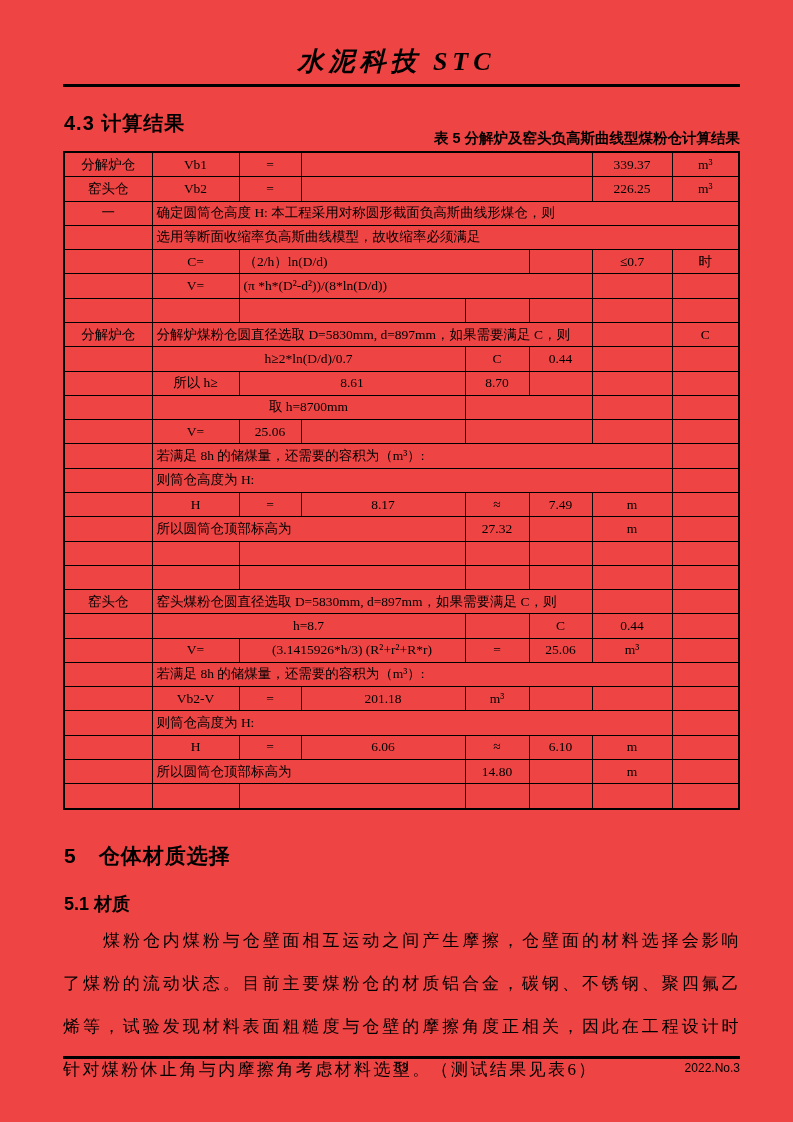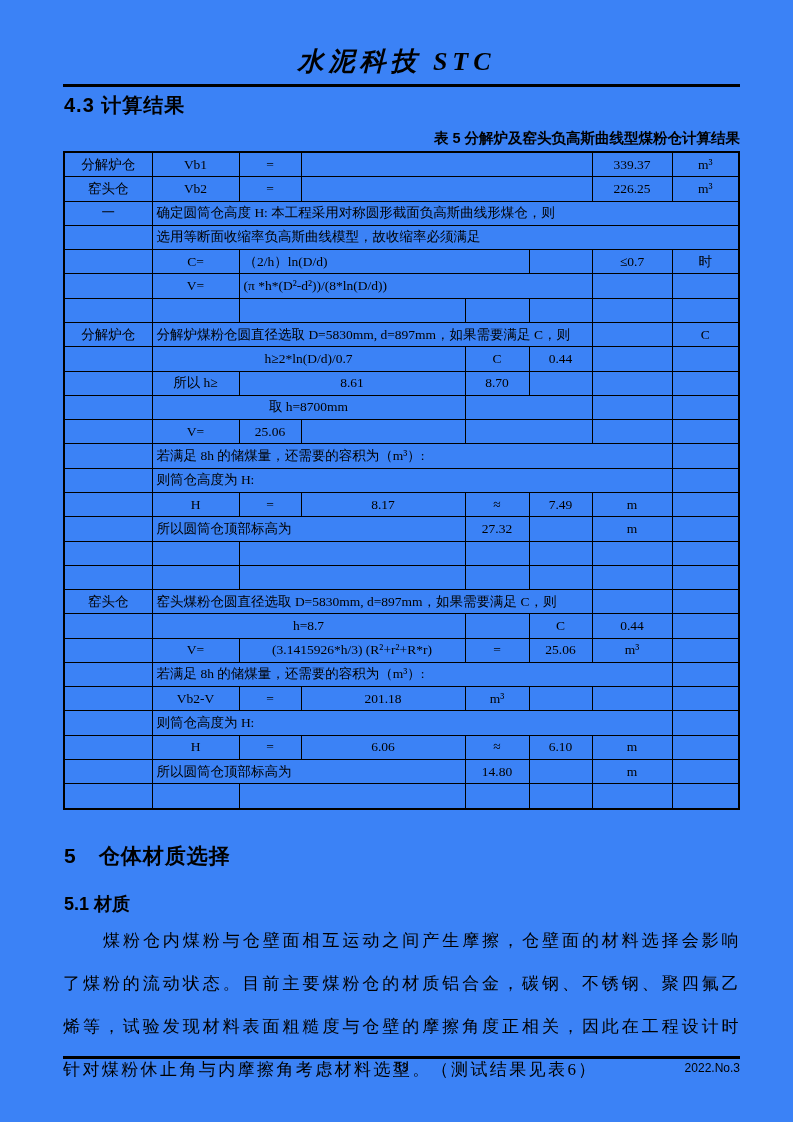--- a/index.html
+++ b/index.html
@@ -1,24 +1,24 @@
 <!DOCTYPE html>
 <html><head>
 <meta charset="utf-8">
 <style>
   html,body{margin:0;padding:0;background:#e8e8e8;}
-  .page{position:relative;width:793px;height:1122px;background:#3b82f6;margin:0 auto;overflow:hidden;
+  .page{position:relative;width:793px;height:1122px;background:#ef4444;margin:0 auto;overflow:hidden;
         font-family:"Liberation Serif",serif;color:#000;}
   .journal-title{position:absolute;top:44px;left:0;width:100%;text-align:center;
         font-family:"Liberation Serif",serif;font-style:italic;font-weight:bold;
         font-size:26px;letter-spacing:5px;}
   .rule{position:absolute;left:63px;width:677px;height:3px;background:#000;}
   .rule.header{top:84px;}
   .rule.footer{top:1056px;}
-  .h43{position:absolute;top:92px;left:64px;font-family:"Liberation Sans",sans-serif;
+  .h43{position:absolute;top:110px;left:64px;font-family:"Liberation Sans",sans-serif;
         font-weight:bold;font-size:20px;letter-spacing:1px;}
   .tbl-caption{position:absolute;top:129px;left:63px;width:677px;text-align:right;
         font-family:"Liberation Sans",sans-serif;font-weight:600;font-size:14.5px;}
   table.calc{position:absolute;top:151px;left:63px;width:677px;height:659px;
         border-collapse:collapse;table-layout:fixed;border:2px solid #000;}
   table.calc td{border:1px solid #000;height:22.5px;padding:0 2px;font-size:13.5px;
         line-height:1.05;text-align:center;white-space:nowrap;overflow:hidden;
         font-family:"Liberation Serif",serif;}
   table.calc td.l{text-align:left;padding-left:4px;}
   .h5{position:absolute;top:842px;left:64px;font-family:"Liberation Sans",sans-serif;

